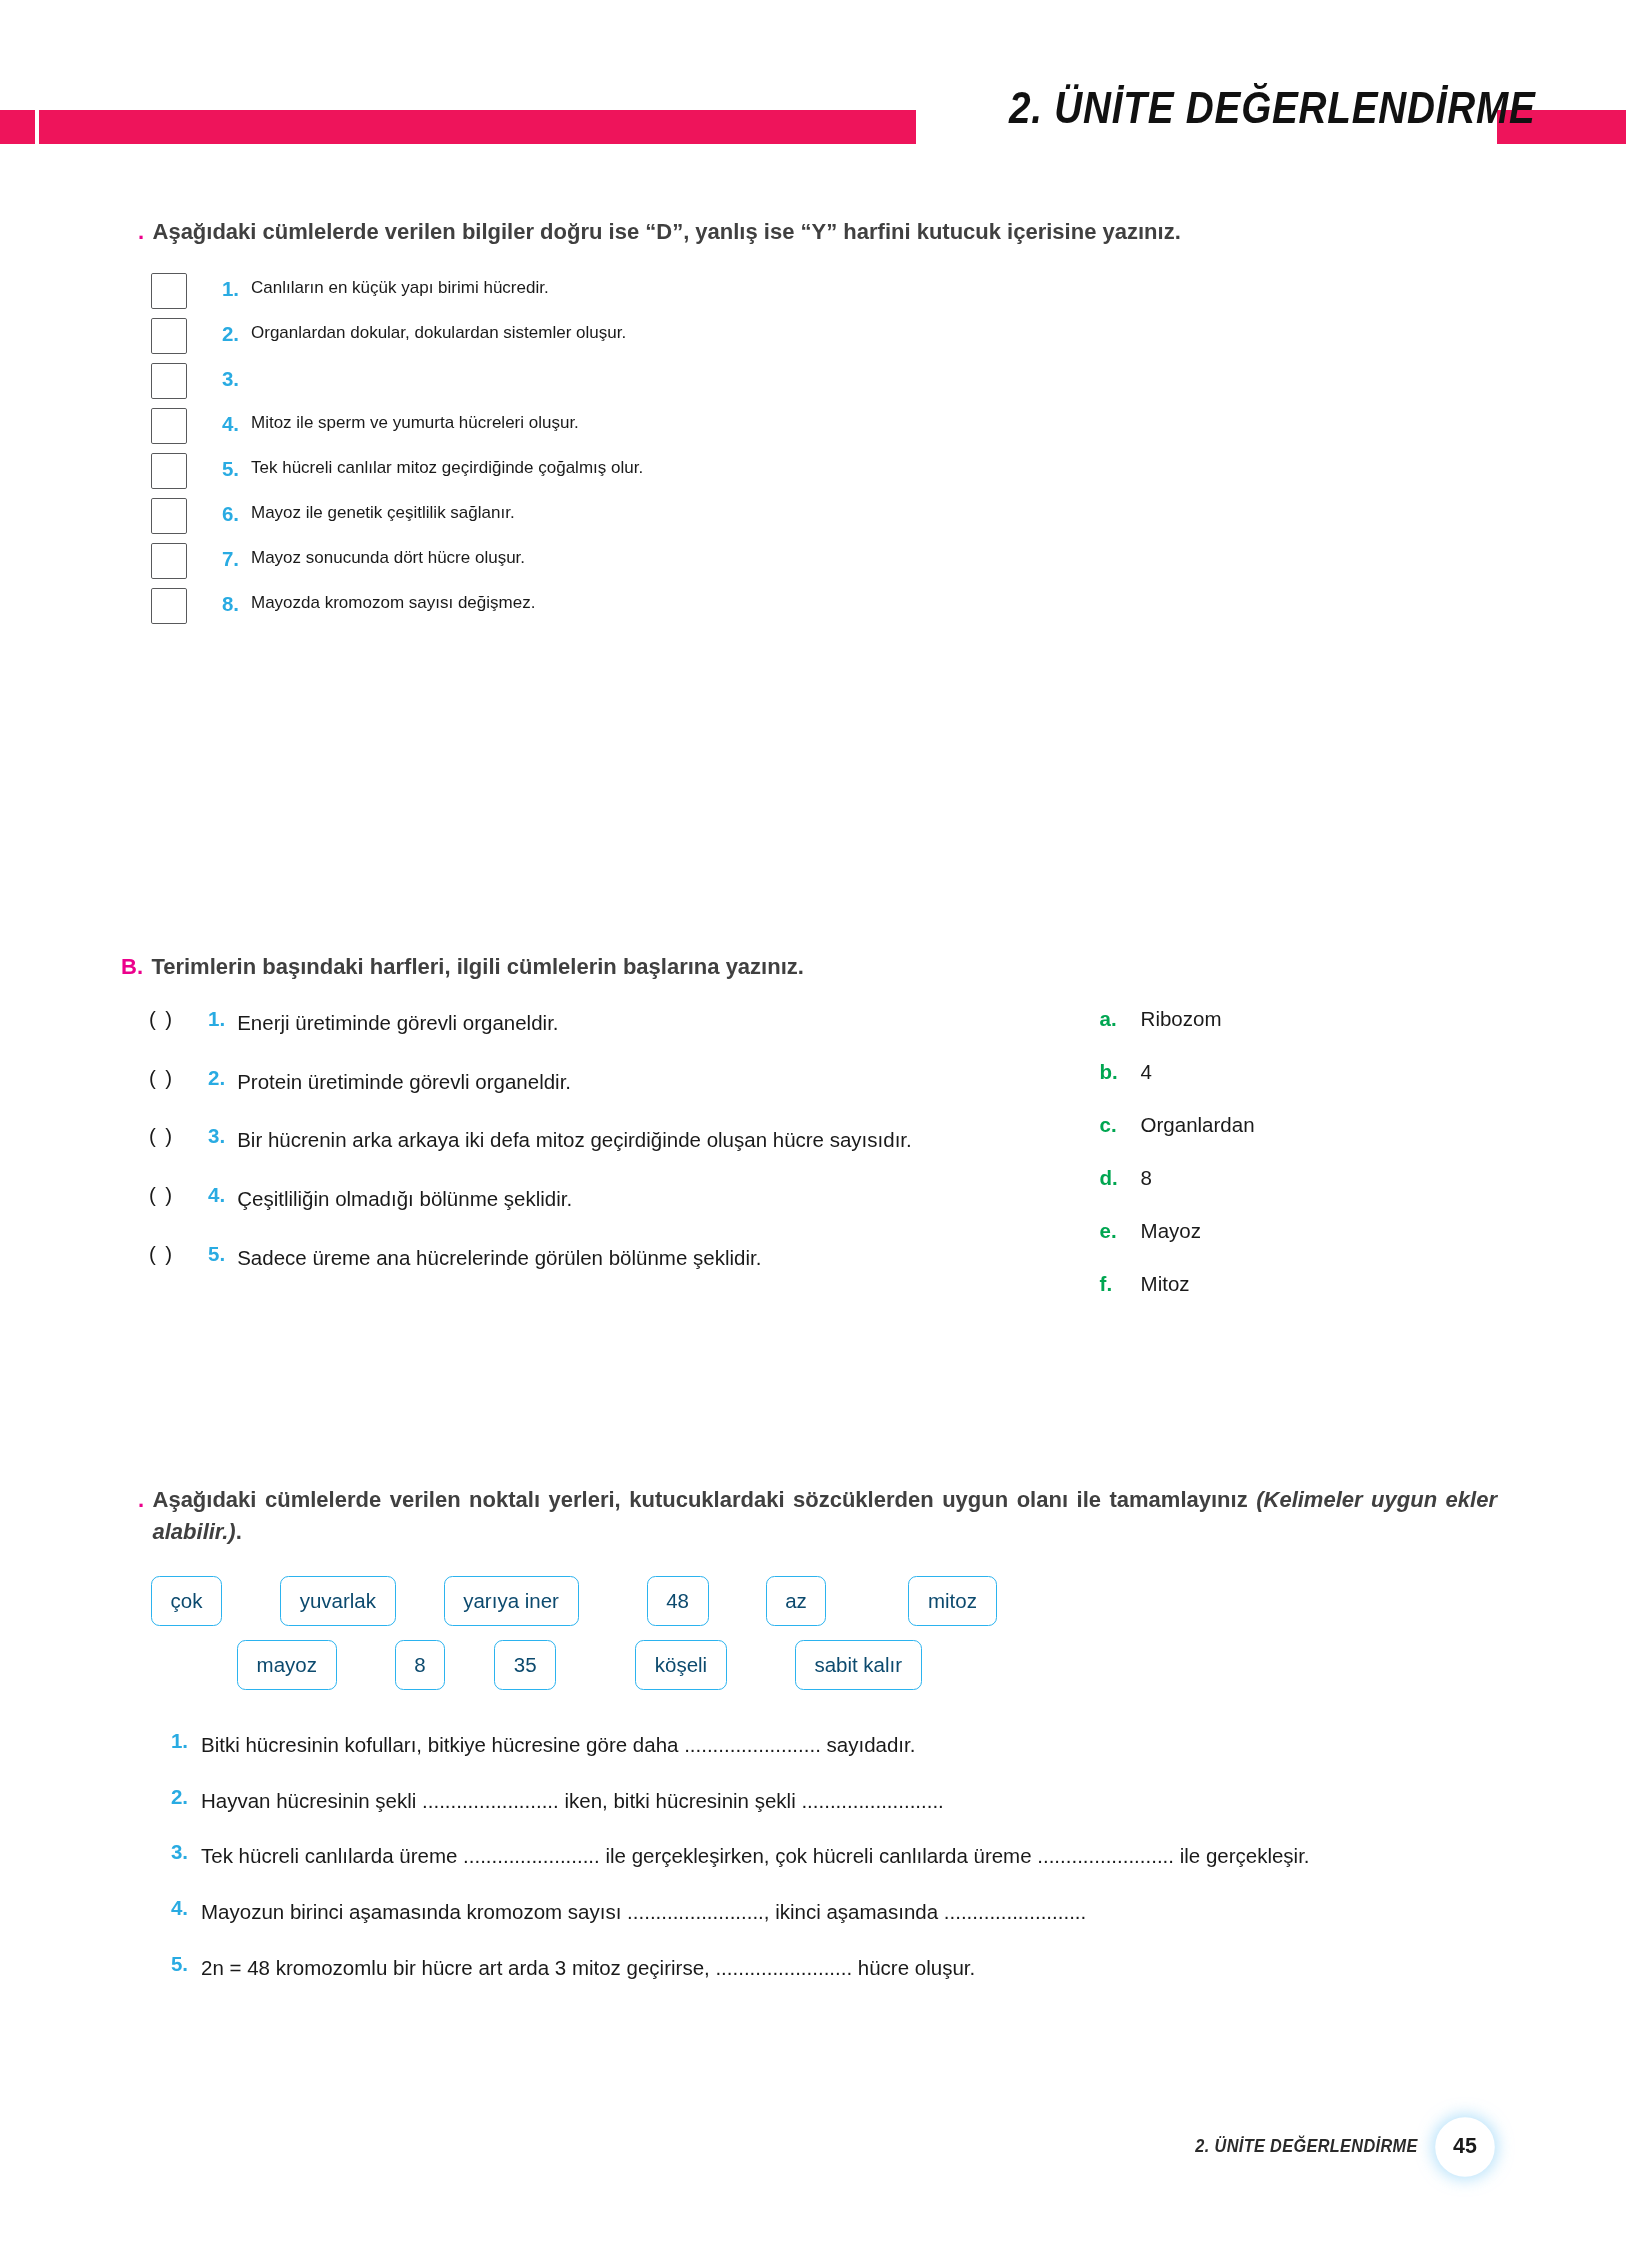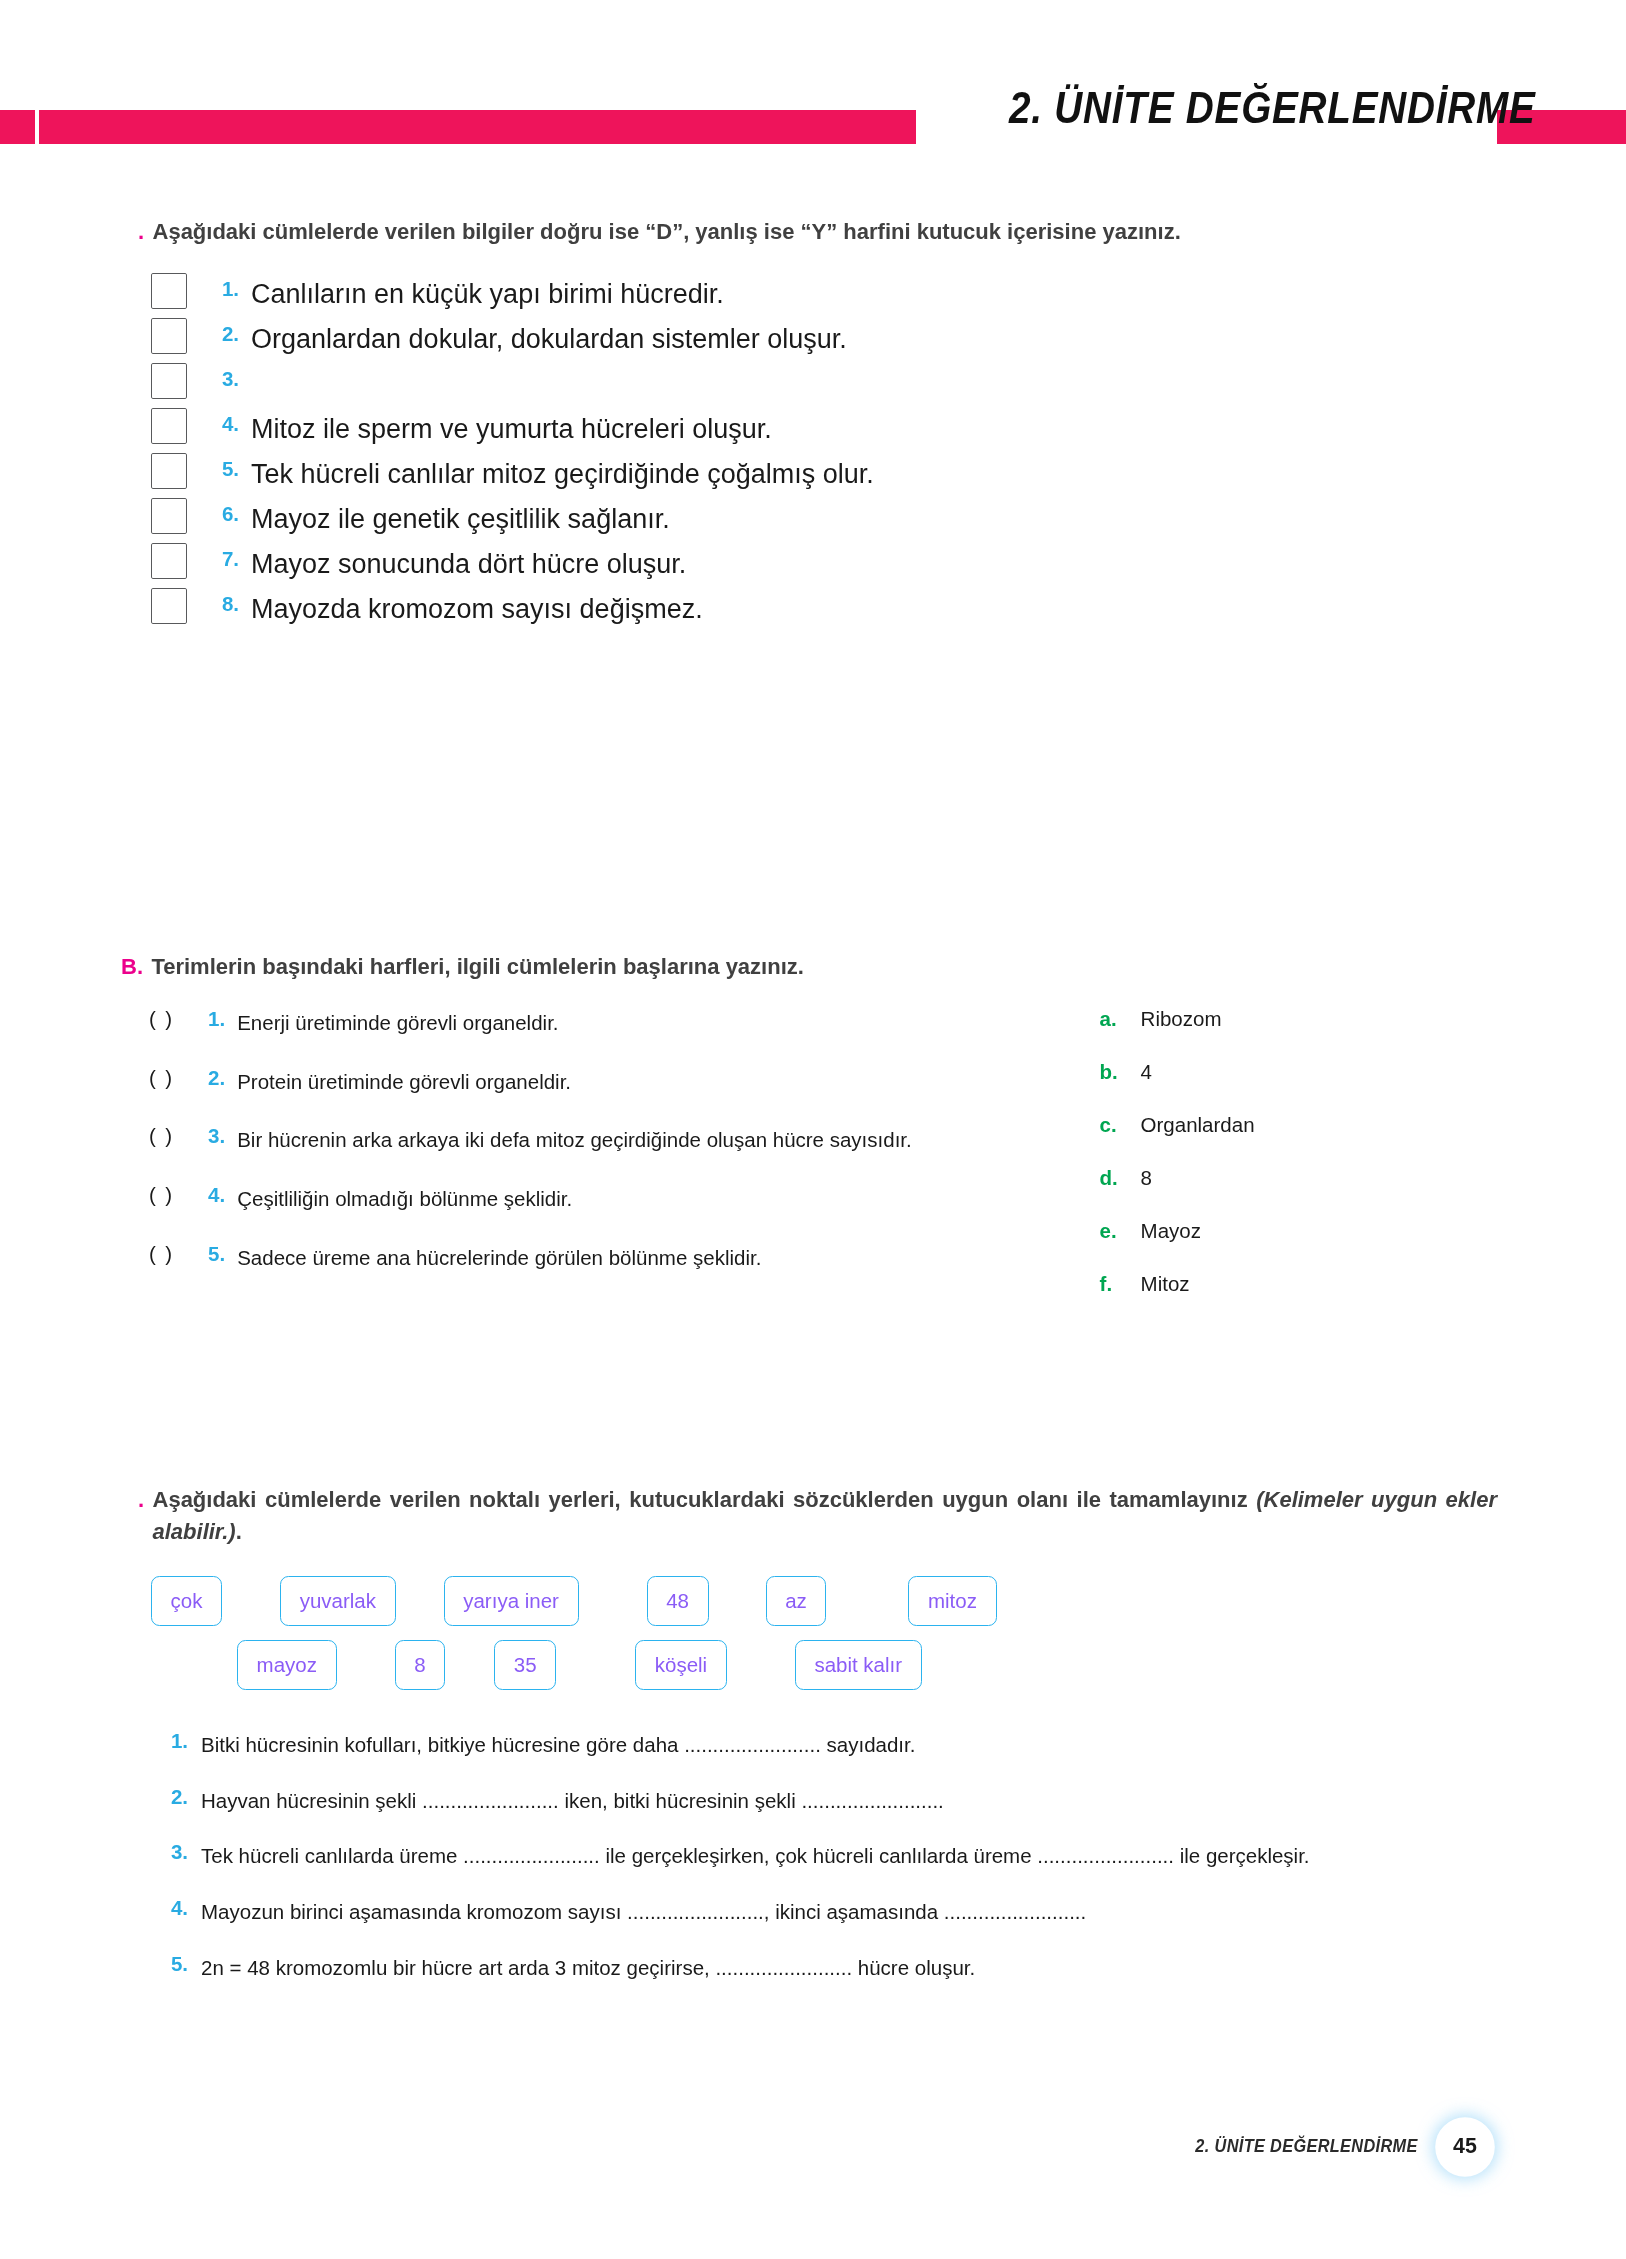--- a/index.html
+++ b/index.html
@@ -132,21 +132,21 @@
     color: #29abe2;
     font-weight: bold;
     font-size: 20.5px;
     width: 39px;
     text-align: right;
     flex: 0 0 auto;
     margin-left: 13px;
     margin-top: 4.7px;
   }
   .tf-text {
-    font-size: 27px;
+    font-size: 17px;
     color: #1a1a1a;
     margin-left: 12px;
     margin-top: 4.7px;
     line-height: 1.3;
   }
 
   
   #section-b {
     left: 121px;
     top: 951px;
@@ -237,21 +237,21 @@
   }
   .wb-chip {
     border: 1.9px solid #2bb3ef;
     border-radius: 8.4px;
     background: #fff;
     height: 50px;
     display: flex;
     align-items: center;
     justify-content: center;
     font-size: 20.5px;
-    color: #8b5cf6;
+    color: #0c4a6e;
     padding: 0 18.6px;
     box-sizing: border-box;
   }
   .wb-gap-a { width: 58px; }
   .wb-gap-b { width: 48px; }
   .wb-gap-c { width: 68px; }
   .wb-gap-d { width: 57px; }
   .wb-gap-e { width: 49px; }
   .wb-gap-f { width: 82px; }
   .wb-gap-g { width: 58px; }

